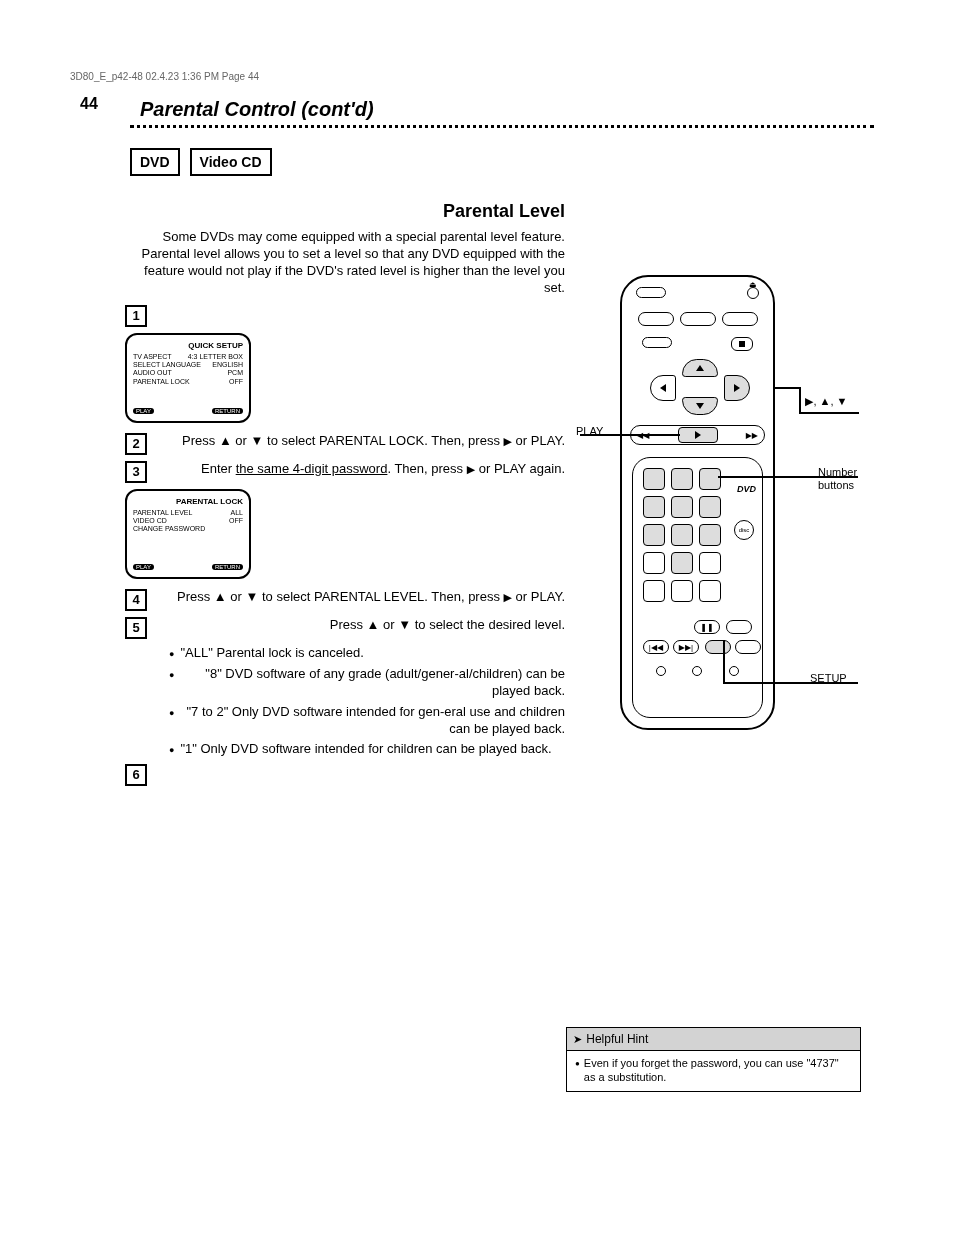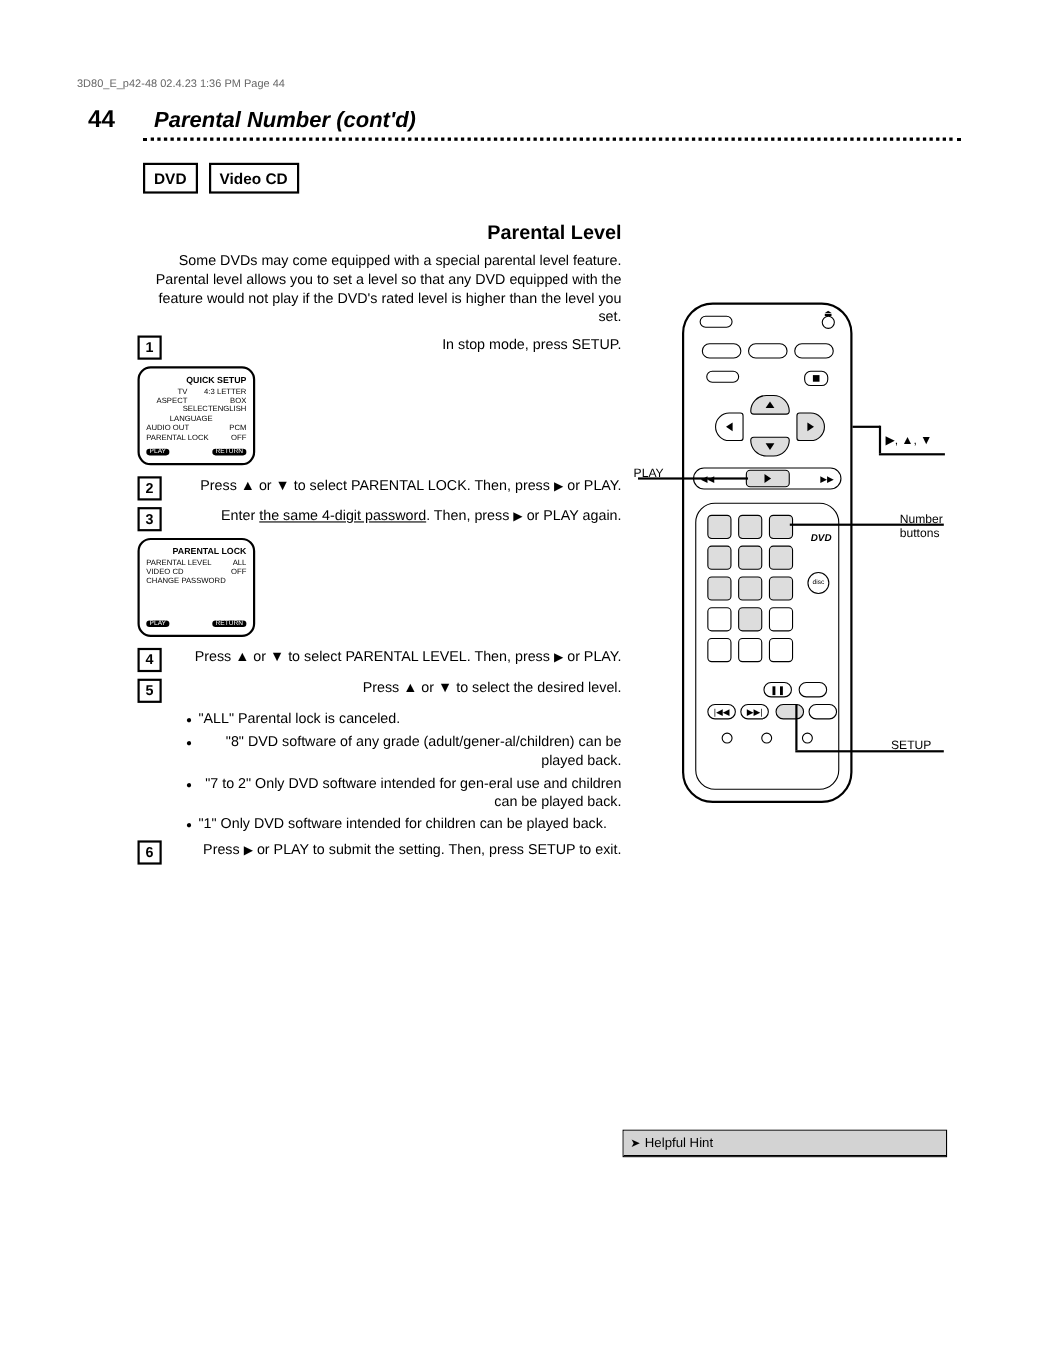--- a/index.html
+++ b/index.html
@@ -9,21 +9,21 @@
     background: #fff;
     font-family: Arial, Helvetica, sans-serif;
     color: #000;
     position: relative;
   }
   .page {
     padding: 60px 70px 40px 70px;
     position: relative;
   }
   .page-num {
-    font-size: 22px;
+    font-size: 16px;
     font-weight: bold;
     position: absolute;
     top: 95px;
     left: 80px;
   }
   .title-line {
     font-size: 20px;
     font-style: italic;
     font-weight: bold;
     position: absolute;
@@ -79,21 +79,21 @@
     align-items: center;
     justify-content: center;
     font-weight: bold;
     font-size: 13px;
     flex: 0 0 22px;
   }
   .step-text { flex: 1; }
   .screen {
     border: 2px solid #000;
     border-radius: 12px;
-    width: 107px;
+    width: 126px;
     height: 90px;
     position: relative;
     font-size: 7px;
     line-height: 1.2;
     margin: 4px 0 10px 0;
     padding: 6px;
   }
   .screen .scr-title { font-weight: bold; font-size: 8px; }
   .screen .scr-body { margin-top: 2px; }
   .screen .scr-foot {
@@ -235,35 +235,34 @@
     left: 70px;
     font-size: 10px;
     color: #666;
   }
 </style>
 </head>
 <body>
 
 <div class="page">
   <div class="page-num">44</div>
-  <div class="title-line">Parental Number (cont'd)</div>
+  <div class="title-line">Parental Control (cont'd)</div>
   <div class="dotline"></div>
 
   <div class="tags">
     <div class="tag">DVD</div>
     <div class="tag">Video CD</div>
   </div>
 
   <div class="content">
     <h2>Parental Level</h2>
     <p>Some DVDs may come equipped with a special parental level feature. Parental level allows you to set a level so that any DVD equipped with the feature would not play if the DVD's rated level is higher than the level you set.</p>
 
     <div class="step-row">
       <div class="step-num">1</div>
-      <div class="step-text">In stop mode, press SETUP.</div>
     </div>
 
     <div class="screen">
       <div class="scr-title">QUICK SETUP</div>
       <div class="scr-body">
         <div style="display:flex;justify-content:space-between">
             <span>TV ASPECT</span>
             <span>4:3 LETTER BOX</span>
           </div>
         <div style="display:flex;justify-content:space-between">
@@ -347,23 +346,20 @@
           <span>"7 to 2" Only DVD software intended for gen-eral use and children can be played back.</span>
         </div>
       <div class="bullet-row">
           <span class="bullet-dot"></span>
           <span>"1" Only DVD software intended for children can be played back.</span>
         </div>
     </div>
 
     <div class="step-row" style="margin-top:6px">
       <div class="step-num">6</div>
-      <div class="step-text">
-        <span>Press </span><span class="play-tri"></span><span> or PLAY to submit the setting. Then, press SETUP to exit.</span>
-      </div>
     </div>
   </div>
 
   <div class="remote">
     <div class="row" style="top:10px; justify-content:space-between; padding:0 14px;">
       <div class="btn-oval-sm"></div>
       <div class="btn-circ-sm" style="position:relative">
           <div style="position:absolute;top:-8px;left:1px;font-size:8px">⏏</div>
         </div>
     </div>
@@ -461,16 +457,23 @@
   <div class="callout-label" style="top:466px; left:818px; width:60px;">Number buttons</div>
 
   <div class="callout-line" style="top:640px; left:723px; width:1.5px; height:42px;"></div>
   <div class="callout-line" style="top:682px; left:723px; width:135px; height:1.5px;"></div>
   <div class="callout-label" style="top:672px; left:810px;text-align:right;">SETUP</div>
 
   <div class="hint-box">
     <div class="hint-head">
       <span>Helpful Hint</span>
     </div>
+    <div class="hint-body">
+      <ul>
+          <li>
+            <span>Even if you forget the password, you can use "4737" as a substitution.</span>
+          </li>
+        </ul>
+    </div>
   </div>
 
   <div class="footer-note">3D80_E_p42-48  02.4.23  1:36 PM  Page 44</div>
 </div>
 
 </body></html>

